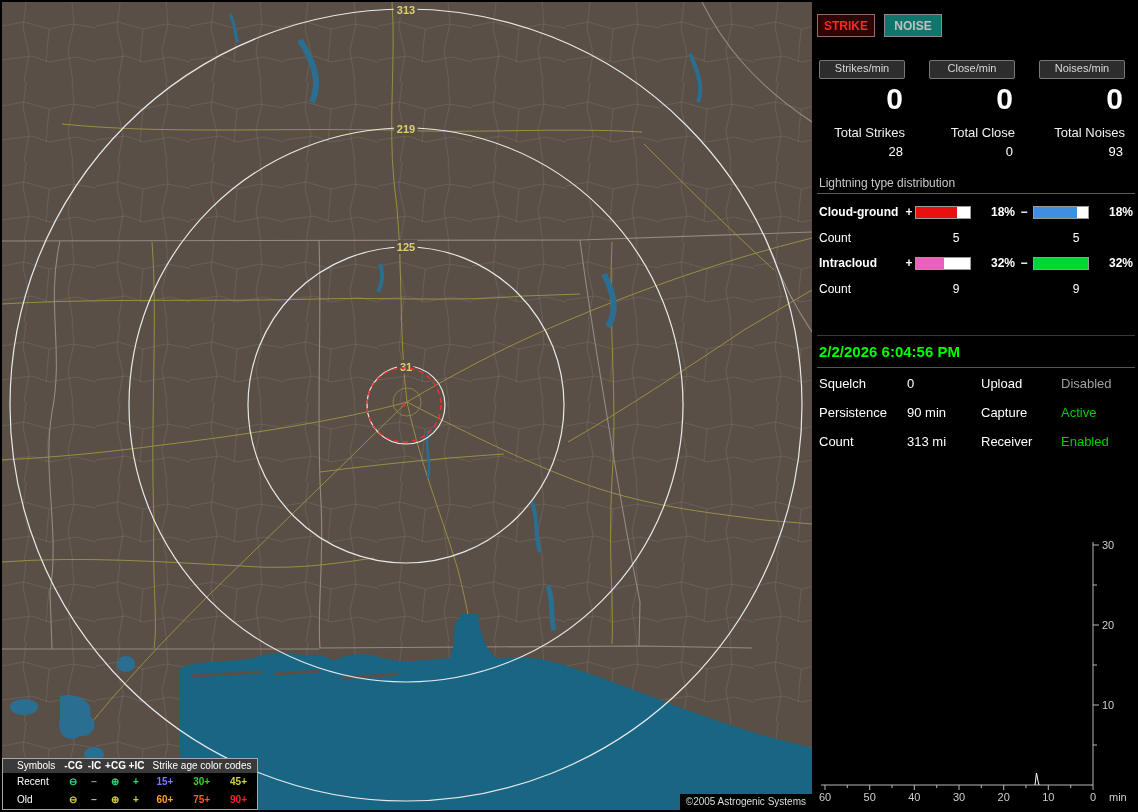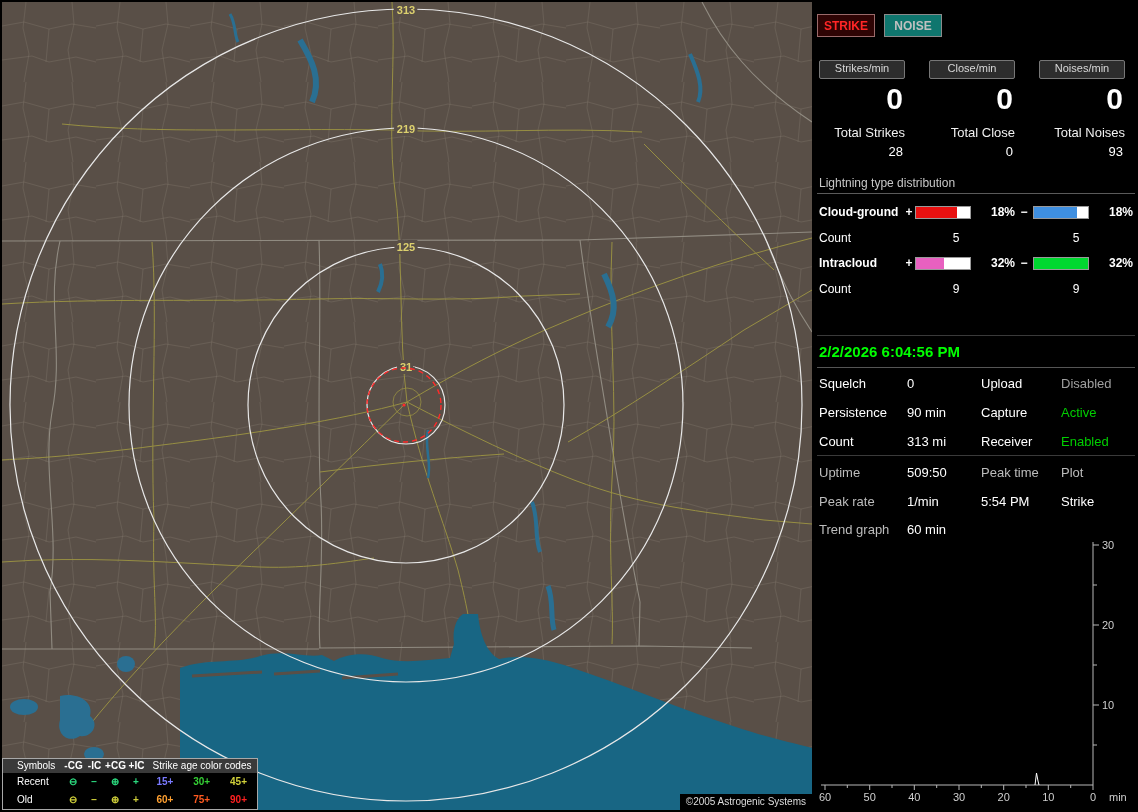--- a/index.html
+++ b/index.html
@@ -275,37 +275,20 @@
       <span class="val">Capture</span>
       <span class="green">Active</span>
 
       <span class="val">Count</span>
       <span class="val">313 mi</span>
       <span class="val">Receiver</span>
       <span class="green">Enabled</span>
     </div>
   </div>
 
-  <div class="sec4">
-    <div class="grid4">
-      <span class="lbl">Uptime</span>
-      <span class="val">509:50</span>
-      <span class="lbl">Peak time</span>
-      <span class="lbl">Plot</span>
-
-      <span class="lbl">Peak rate</span>
-      <span class="val">1/min</span>
-      <span class="val">5:54 PM</span>
-      <span class="val">Strike</span>
-    </div>
-    <div class="trend-row">
-      <span class="lbl">Trend graph</span>
-      <span class="val">60 min</span>
-    </div>
-  </div>
 
   <svg class="graph" viewBox="0 0 320 282">
     <line class="gaxis" x1="276" y1="12" x2="276" y2="255"></line>
     <line class="gaxis" x1="4" y1="255" x2="276" y2="255"></line>
 
     <line class="gtick" x1="276" y1="15" x2="282" y2="15"></line>
     <line class="gtick" x1="276" y1="95" x2="282" y2="95"></line>
     <line class="gtick" x1="276" y1="175" x2="282" y2="175"></line>
     <line class="gtick" x1="276" y1="55" x2="280" y2="55"></line>
     <line class="gtick" x1="276" y1="135" x2="280" y2="135"></line>

